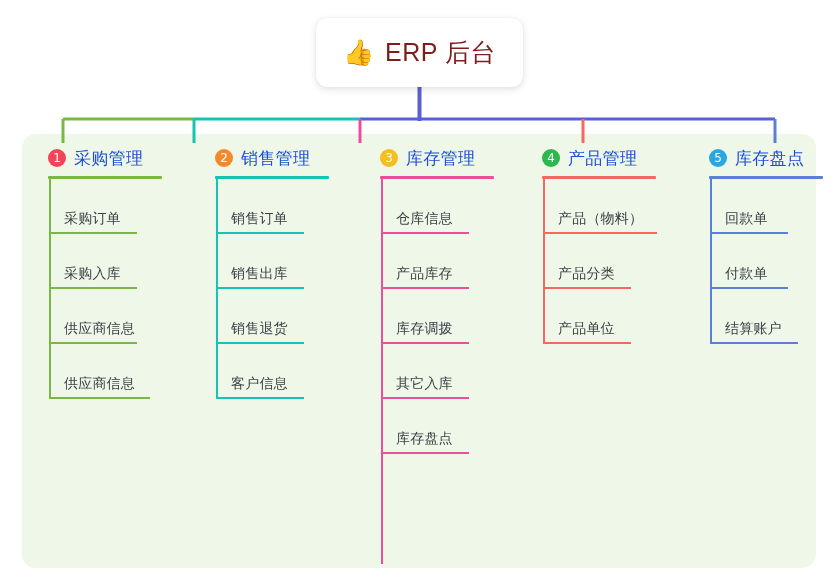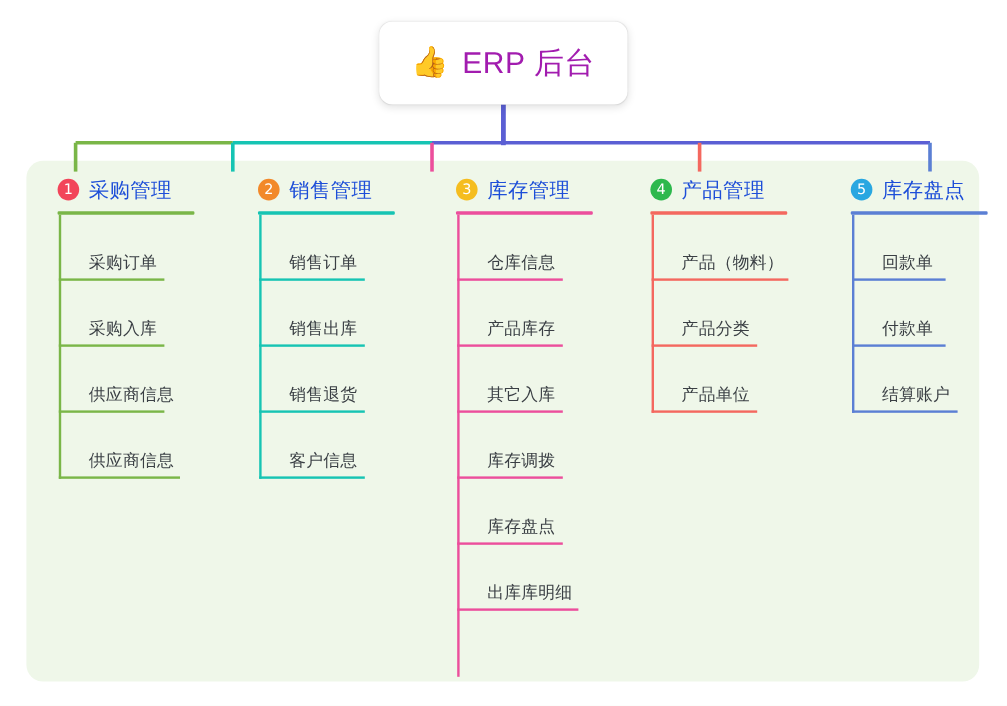--- a/index.html
+++ b/index.html
@@ -46,21 +46,21 @@
     gap: 11px;
   }
   .root-emoji {
     font-size: 25px;
     line-height: 1;
     display: inline-block;
   }
   .root-title {
     font-size: 25px;
     letter-spacing: 0.5px;
-    color: #a21caf;
+    color: #7f1d1d;
     white-space: nowrap;
   }
 
   
   #connectors {
     position: absolute;
     left: 0; top: 0;
     width: 839px;
     height: 588px;
     pointer-events: none;
@@ -124,21 +124,21 @@
     top: 0;
     width: 2px;
   }
   .sub-item {
     position: relative;
     height: 55px;
     box-sizing: border-box;
   }
   .sub-label {
     position: absolute;
-    left: 38px;
+    left: 28px;
     bottom: 6px;
     font-size: 14px;
     color: #3a3f44;
     white-space: nowrap;
     letter-spacing: 0.2px;
   }
   .sub-rule {
     position: absolute;
     left: 13px;
     bottom: 0;
@@ -234,34 +234,30 @@
           <div class="trunk" style="background: rgb(236, 78, 156); height: 385px;"></div>
           <div class="sub-item">
             <span class="sub-label">仓库信息</span>
             <div class="sub-rule" style="background: rgb(236, 78, 156); width: 88px;"></div>
           </div>
           <div class="sub-item">
             <span class="sub-label">产品库存</span>
             <div class="sub-rule" style="background: rgb(236, 78, 156); width: 88px;"></div>
           </div>
           <div class="sub-item">
+            <span class="sub-label">库存调拨</span>
+            <div class="sub-rule" style="background: rgb(236, 78, 156); width: 88px;"></div>
+          </div>
+          <div class="sub-item">
             <span class="sub-label">其它入库</span>
             <div class="sub-rule" style="background: rgb(236, 78, 156); width: 88px;"></div>
           </div>
           <div class="sub-item">
-            <span class="sub-label">库存调拨</span>
-            <div class="sub-rule" style="background: rgb(236, 78, 156); width: 88px;"></div>
-          </div>
-          <div class="sub-item">
             <span class="sub-label">库存盘点</span>
             <div class="sub-rule" style="background: rgb(236, 78, 156); width: 88px;"></div>
-          </div>
-          <div class="sub-item">
-            <span class="sub-label">出库库明细</span>
-            <div class="sub-rule" style="background: rgb(236, 78, 156); width: 101px;"></div>
           </div>
         </div>
       </div>
       <div class="column" style="left: 530px; width: 150px;">
         <div class="col-head">
           <span class="badge" style="background: rgb(45, 184, 77);">4</span>
           <span class="col-title">产品管理</span>
         </div>
         <div class="col-rule" style="background: rgb(244, 104, 95); width: 114px; margin-left: 12px;"></div>
         <div class="sub-list">

